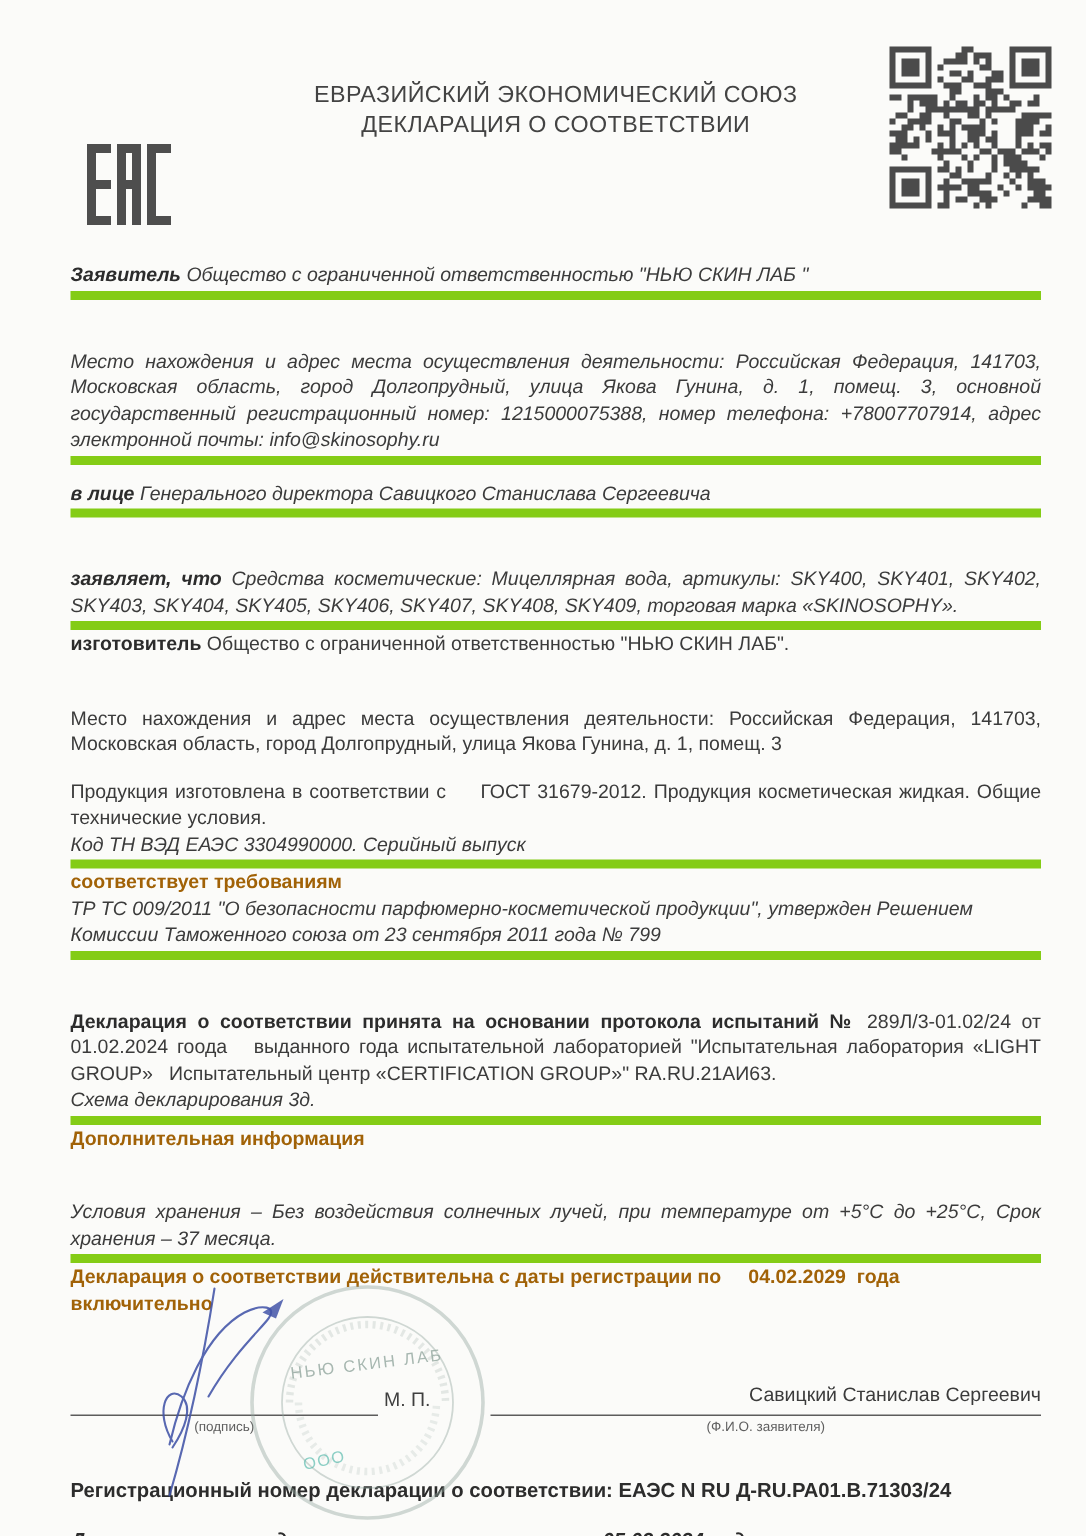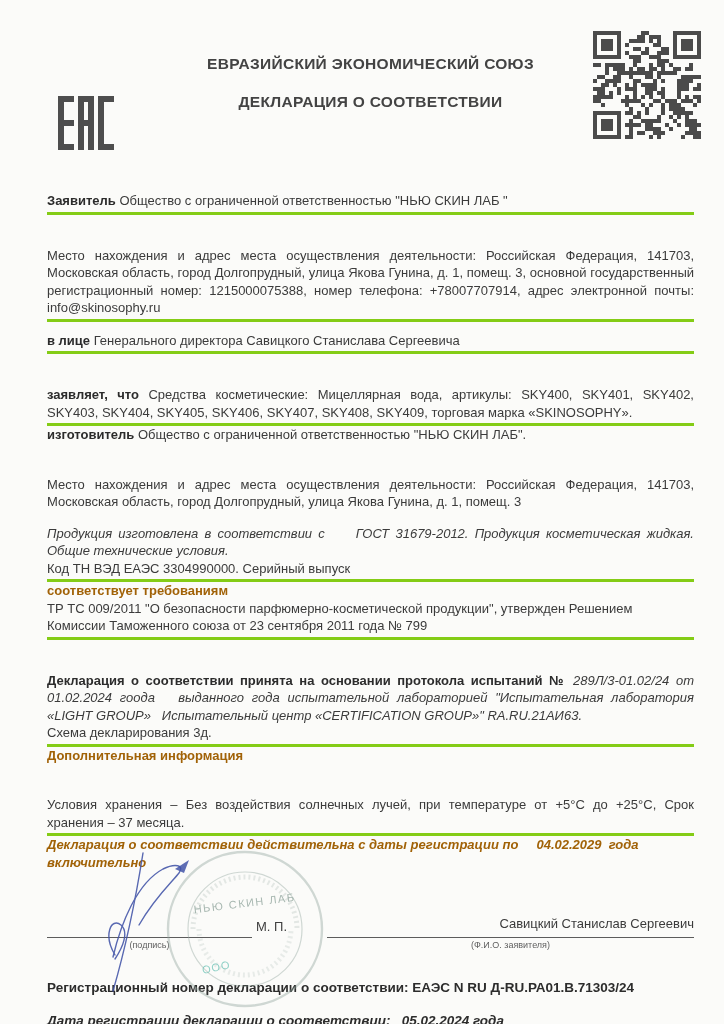--- a/index.html
+++ b/index.html
@@ -8,28 +8,28 @@
     width:724px; height:1024px;
     margin:0 auto;
     background:#fbfbf9;
     box-sizing:border-box;
     padding:30px 30px 0 47px;
     font-family:"Liberation Sans", sans-serif;
     color:#3b3b3b;
     overflow:hidden;
   }
   .hdr {
-    text-align:center; font-weight:bold; font-size:15.5px;
-    color:#434343; letter-spacing:.3px; margin:18px; line-height:20px;
+    text-align:center; font-weight:normal; font-size:15.5px;
+    color:#434343; letter-spacing:.3px; margin:0; line-height:20px;
   }
   .hdr1 { margin-top:24px; }
   p { margin:0; font-size:13px; line-height:17.5px; }
   .para { text-align:justify;margin-top:32px; }
-  .pre  { white-space:pre-wrap;font-style:italic; }
-  .row  { border-bottom:3px solid #84cc16; padding-bottom:2px; }
+  .pre  { white-space:pre-wrap; }
+  .row  { border-bottom:6px solid #84cc16; padding-bottom:2px;font-style:italic; }
   b.lbl { color:#2c2c2c; }
   .bold { font-weight:bold; color:#a16207; }
   .mt   { margin-top:10px; }
 
   .eac-logo { position:absolute; left:58px; top:96px; }
   .qr-box   { position:absolute; left:590px; top:28px; width:114px; height:114px; background:#fbfbf9; }
 
   .applicant-row { margin-top:80px; }
   .production    { margin-top:14px; }
 

